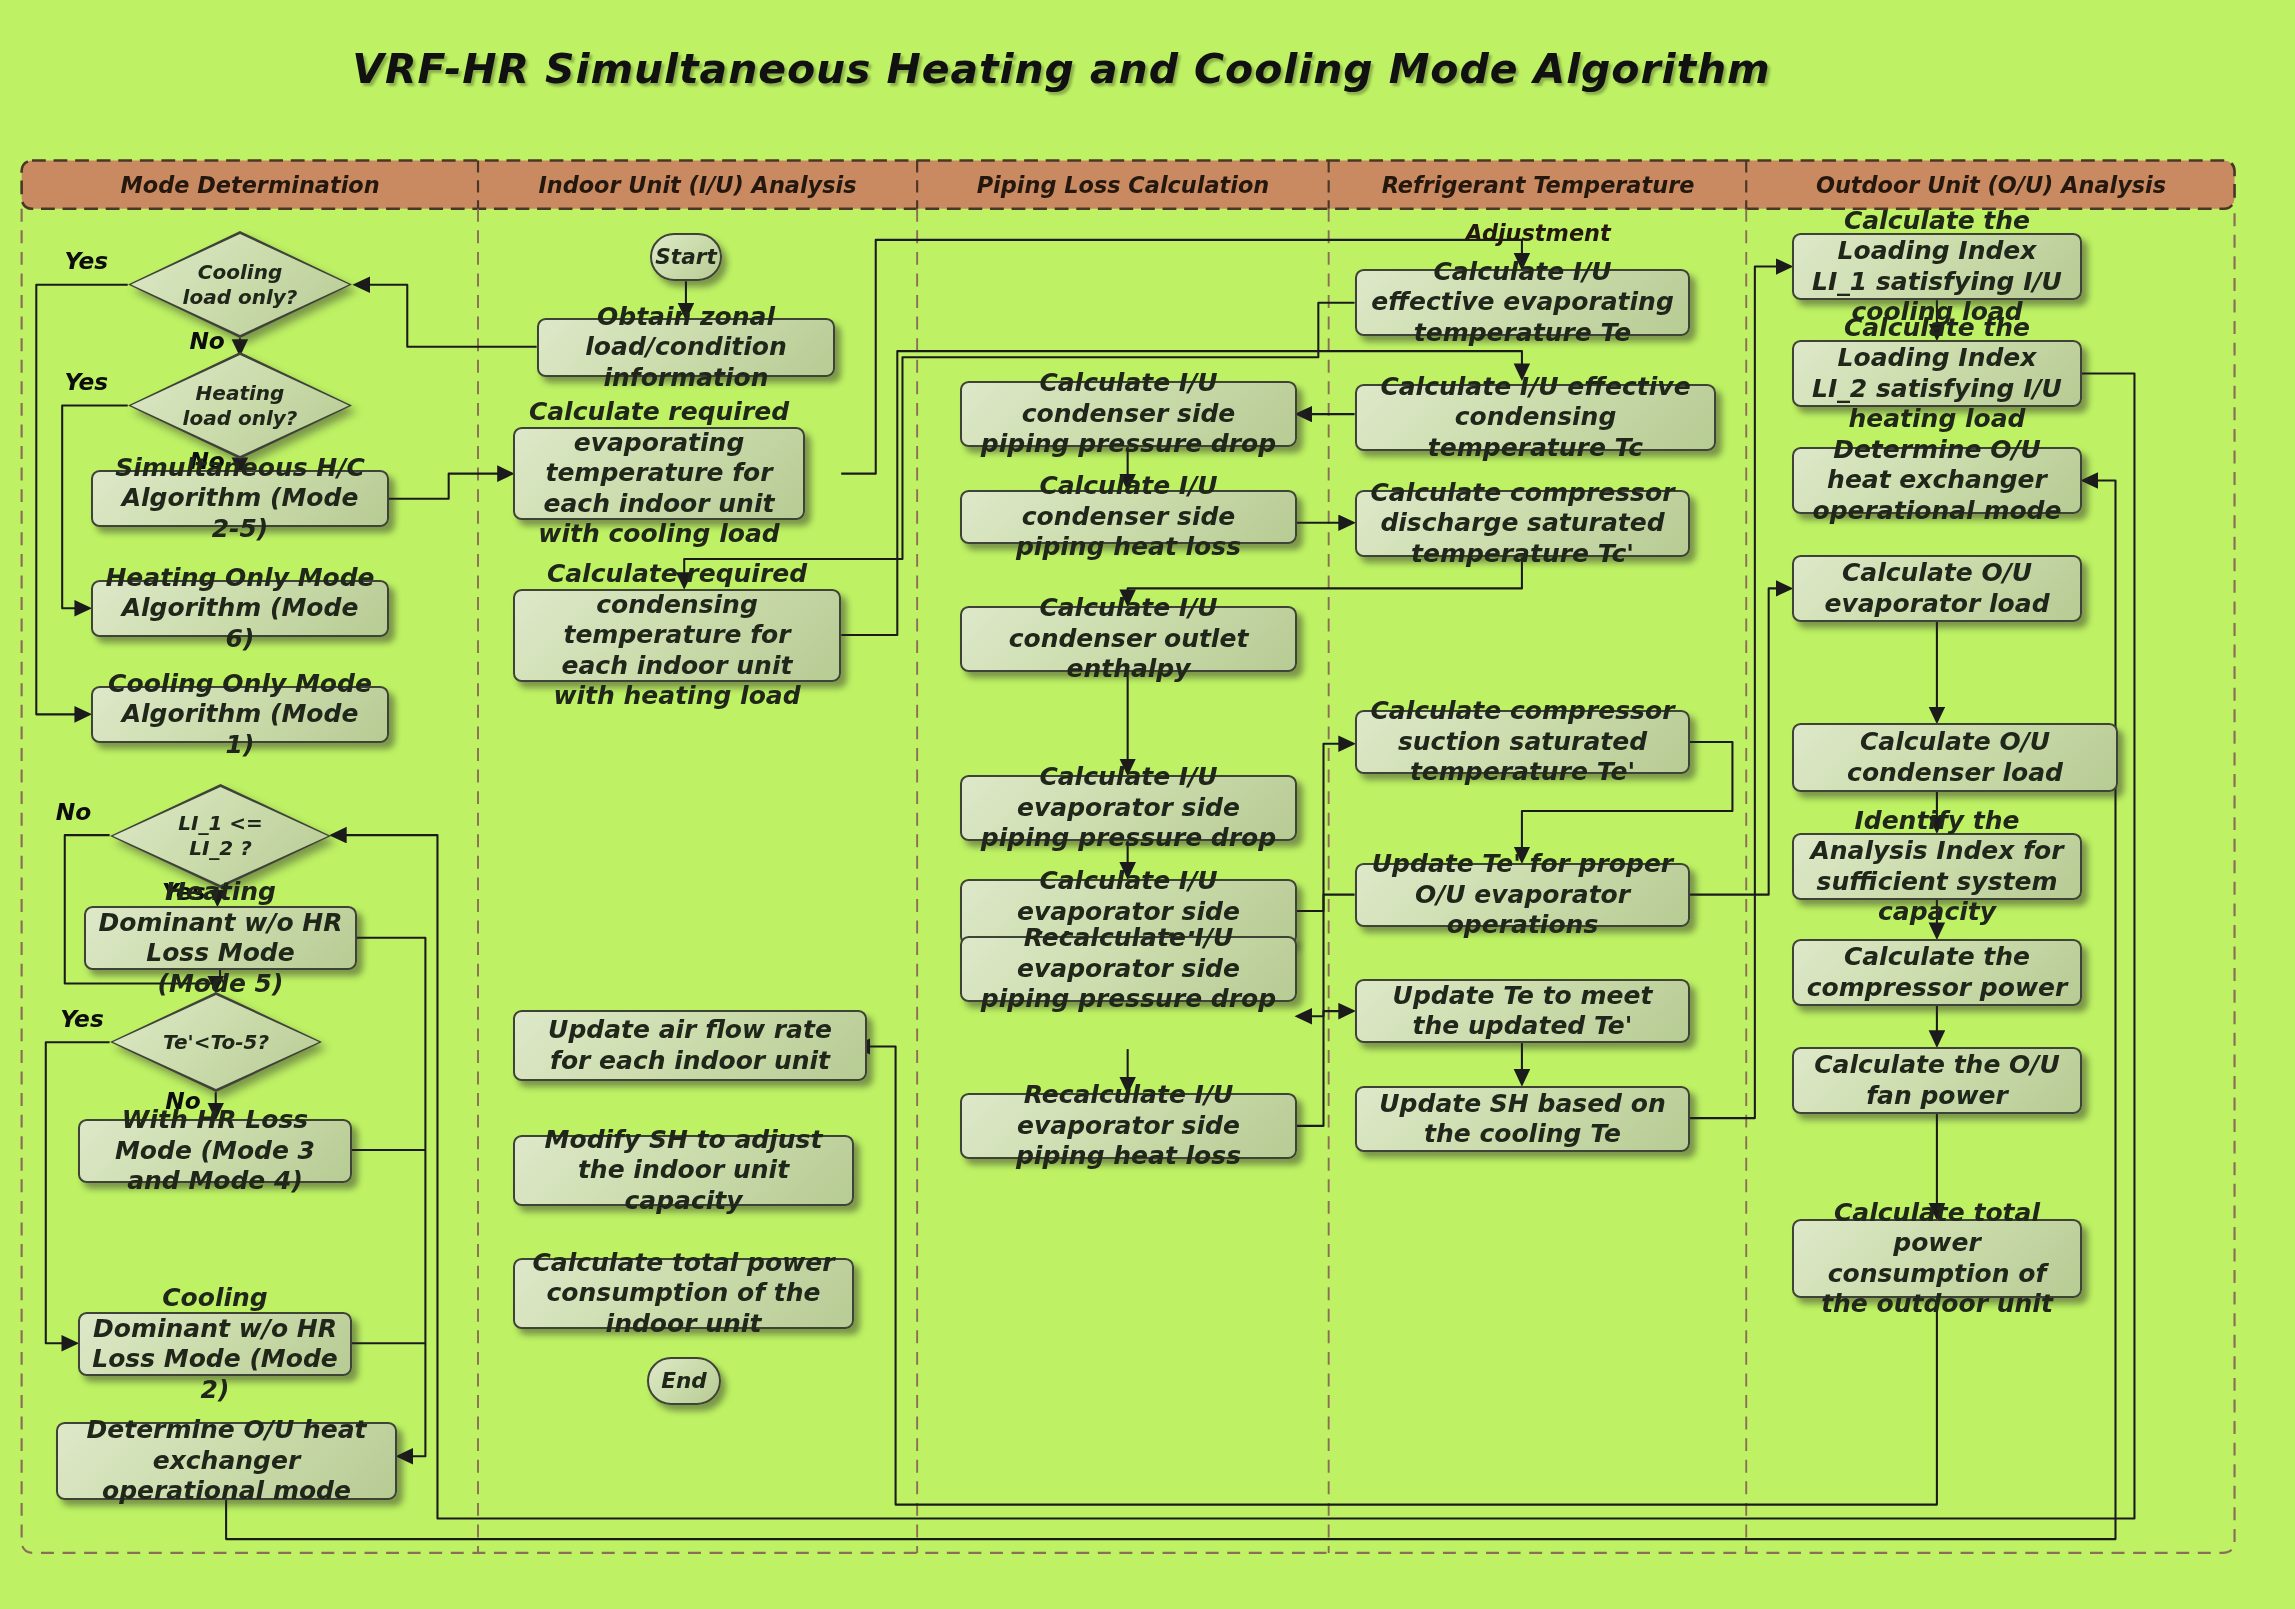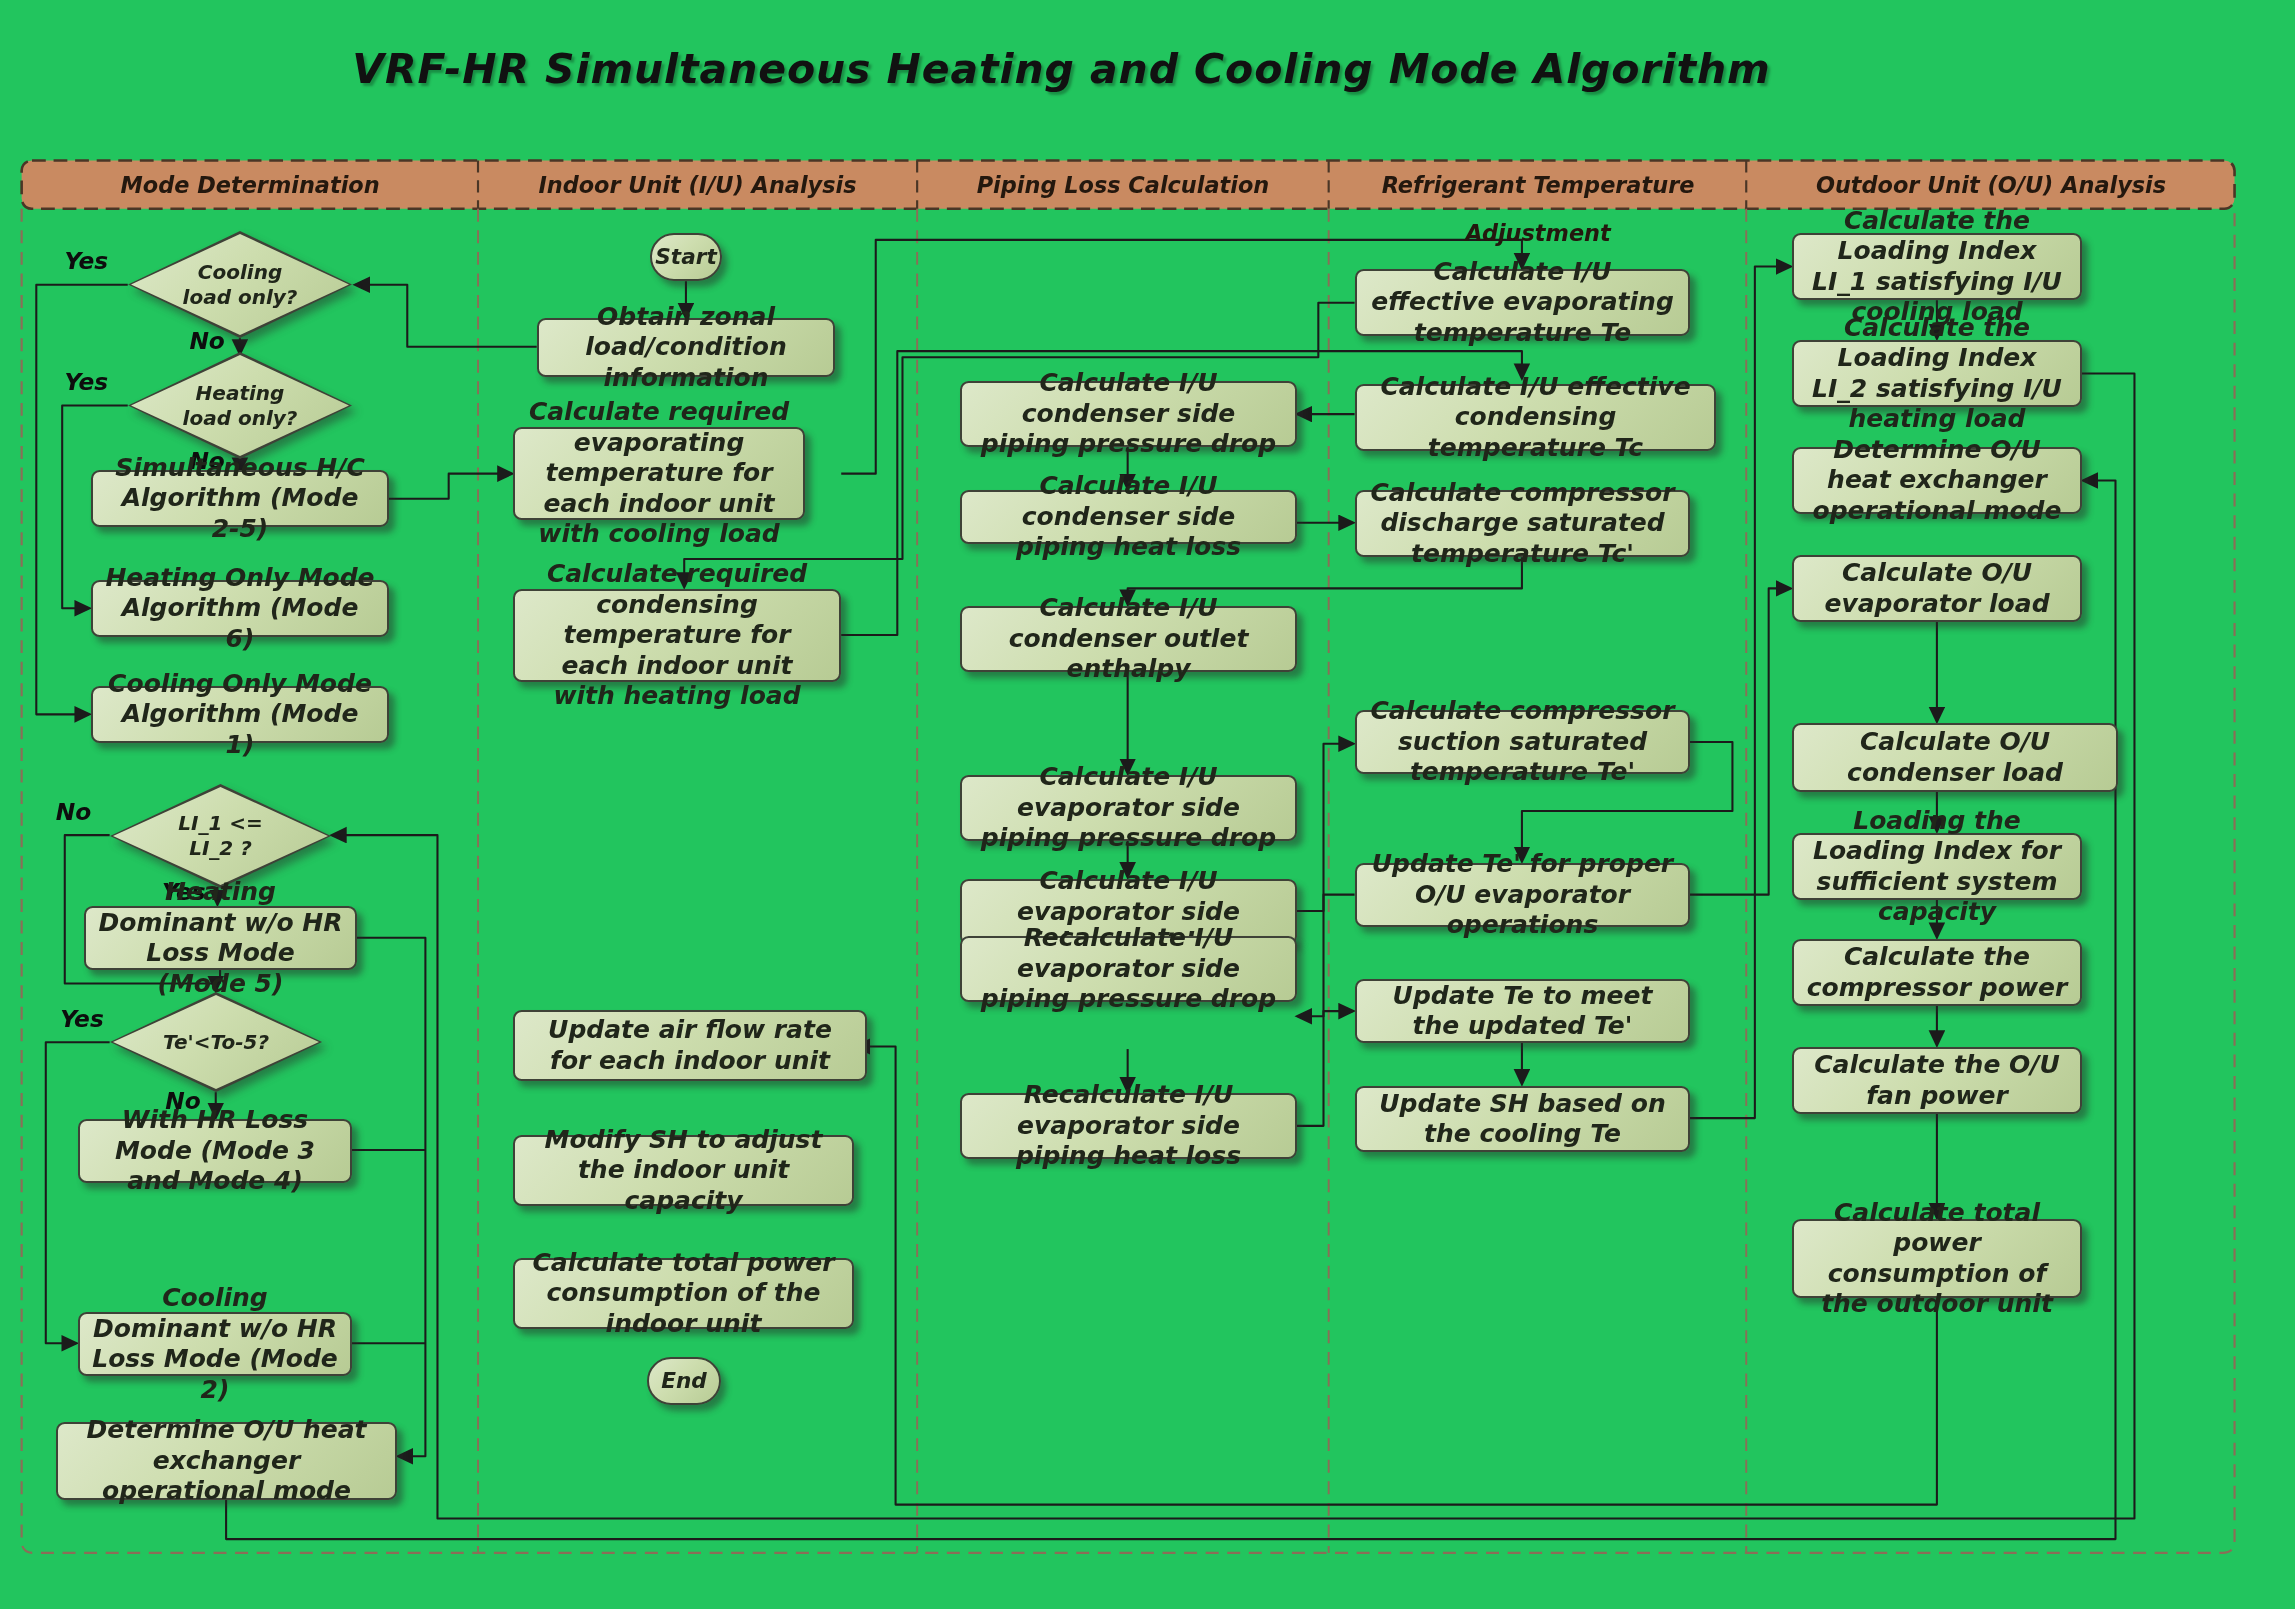--- a/index.html
+++ b/index.html
@@ -1,16 +1,16 @@
 <!DOCTYPE html>
 <html style="font-size:14px"><head>
 <meta charset="utf-8">
 <style>
   html,body{margin:0;padding:0;background:#ffffff;}
-  #stage{position:relative;width:2295px;height:1609px;background:#22c55e;overflow:hidden;
+  #stage{position:relative;width:2295px;height:1609px;background:#bef264;overflow:hidden;
          font-family:"DejaVu Sans","Liberation Sans",sans-serif;}
   #diagram-title{position:absolute;top:45px;left:0;width:2123px;text-align:center;
          font-size:41px;font-weight:bold;font-style:italic;color:#111;
          text-shadow:2.6px 2.6px 2.6px rgba(0,0,0,0.28);letter-spacing:0.9px;}
   #chrome-layer{position:absolute;left:0;top:0;z-index:1;}
   .lane-header-label{position:absolute;height:48px;line-height:48px;text-align:center;
          font-size:22.4px;font-weight:bold;font-style:italic;color:#24180e;z-index:2;}
   .node{position:absolute;box-sizing:border-box;display:flex;align-items:center;justify-content:center;
          text-align:center;background:linear-gradient(135deg,#dde8c9 0%,#cdddae 45%,#b7cb94 100%);
          border:2.6px solid #3e4237;border-radius:8.6px;color:#20261a;
@@ -164,19 +164,19 @@
       <div class="node" style="left: 1355px; top: 490px; width: 335px; height: 67px;">Calculate compressor discharge saturated temperature Tc'</div>
       <div class="node" style="left: 1355px; top: 710px; width: 335px; height: 64px;">Calculate compressor suction saturated temperature Te'</div>
       <div class="node" style="left: 1355px; top: 863px; width: 335px; height: 64px;">Update Te' for proper O/U evaporator operations</div>
       <div class="node" style="left: 1355px; top: 979px; width: 335px; height: 64px;">Update Te to meet the updated Te'</div>
       <div class="node" style="left: 1355px; top: 1086px; width: 335px; height: 66px;">Update SH based on the cooling Te</div>
       <div class="node" style="left: 1792px; top: 233px; width: 290px; height: 67px;">Calculate the Loading Index LI_1 satisfying I/U cooling load</div>
       <div class="node" style="left: 1792px; top: 340px; width: 290px; height: 67px;">Calculate the Loading Index LI_2 satisfying I/U heating load</div>
       <div class="node" style="left: 1792px; top: 447px; width: 290px; height: 67px;">Determine O/U heat exchanger operational mode</div>
       <div class="node" style="left: 1792px; top: 555px; width: 290px; height: 67px;">Calculate O/U evaporator load</div>
       <div class="node" style="left: 1792px; top: 723px; width: 326px; height: 69px; text-align: center;">Calculate O/U condenser load</div>
-      <div class="node" style="left: 1792px; top: 833px; width: 290px; height: 67px;">Loading the Loading Index for sufficient system capacity</div>
+      <div class="node" style="left: 1792px; top: 833px; width: 290px; height: 67px;">Identify the Analysis Index for sufficient system capacity</div>
       <div class="node" style="left: 1792px; top: 939px; width: 290px; height: 67px;">Calculate the compressor power</div>
       <div class="node" style="left: 1792px; top: 1047px; width: 290px; height: 67px;">Calculate the O/U fan power</div>
       <div class="node" style="left: 1792px; top: 1219px; width: 290px; height: 79px;">Calculate total power consumption of the outdoor unit</div>
     </div>
 </div>
 
 
 </body></html>

